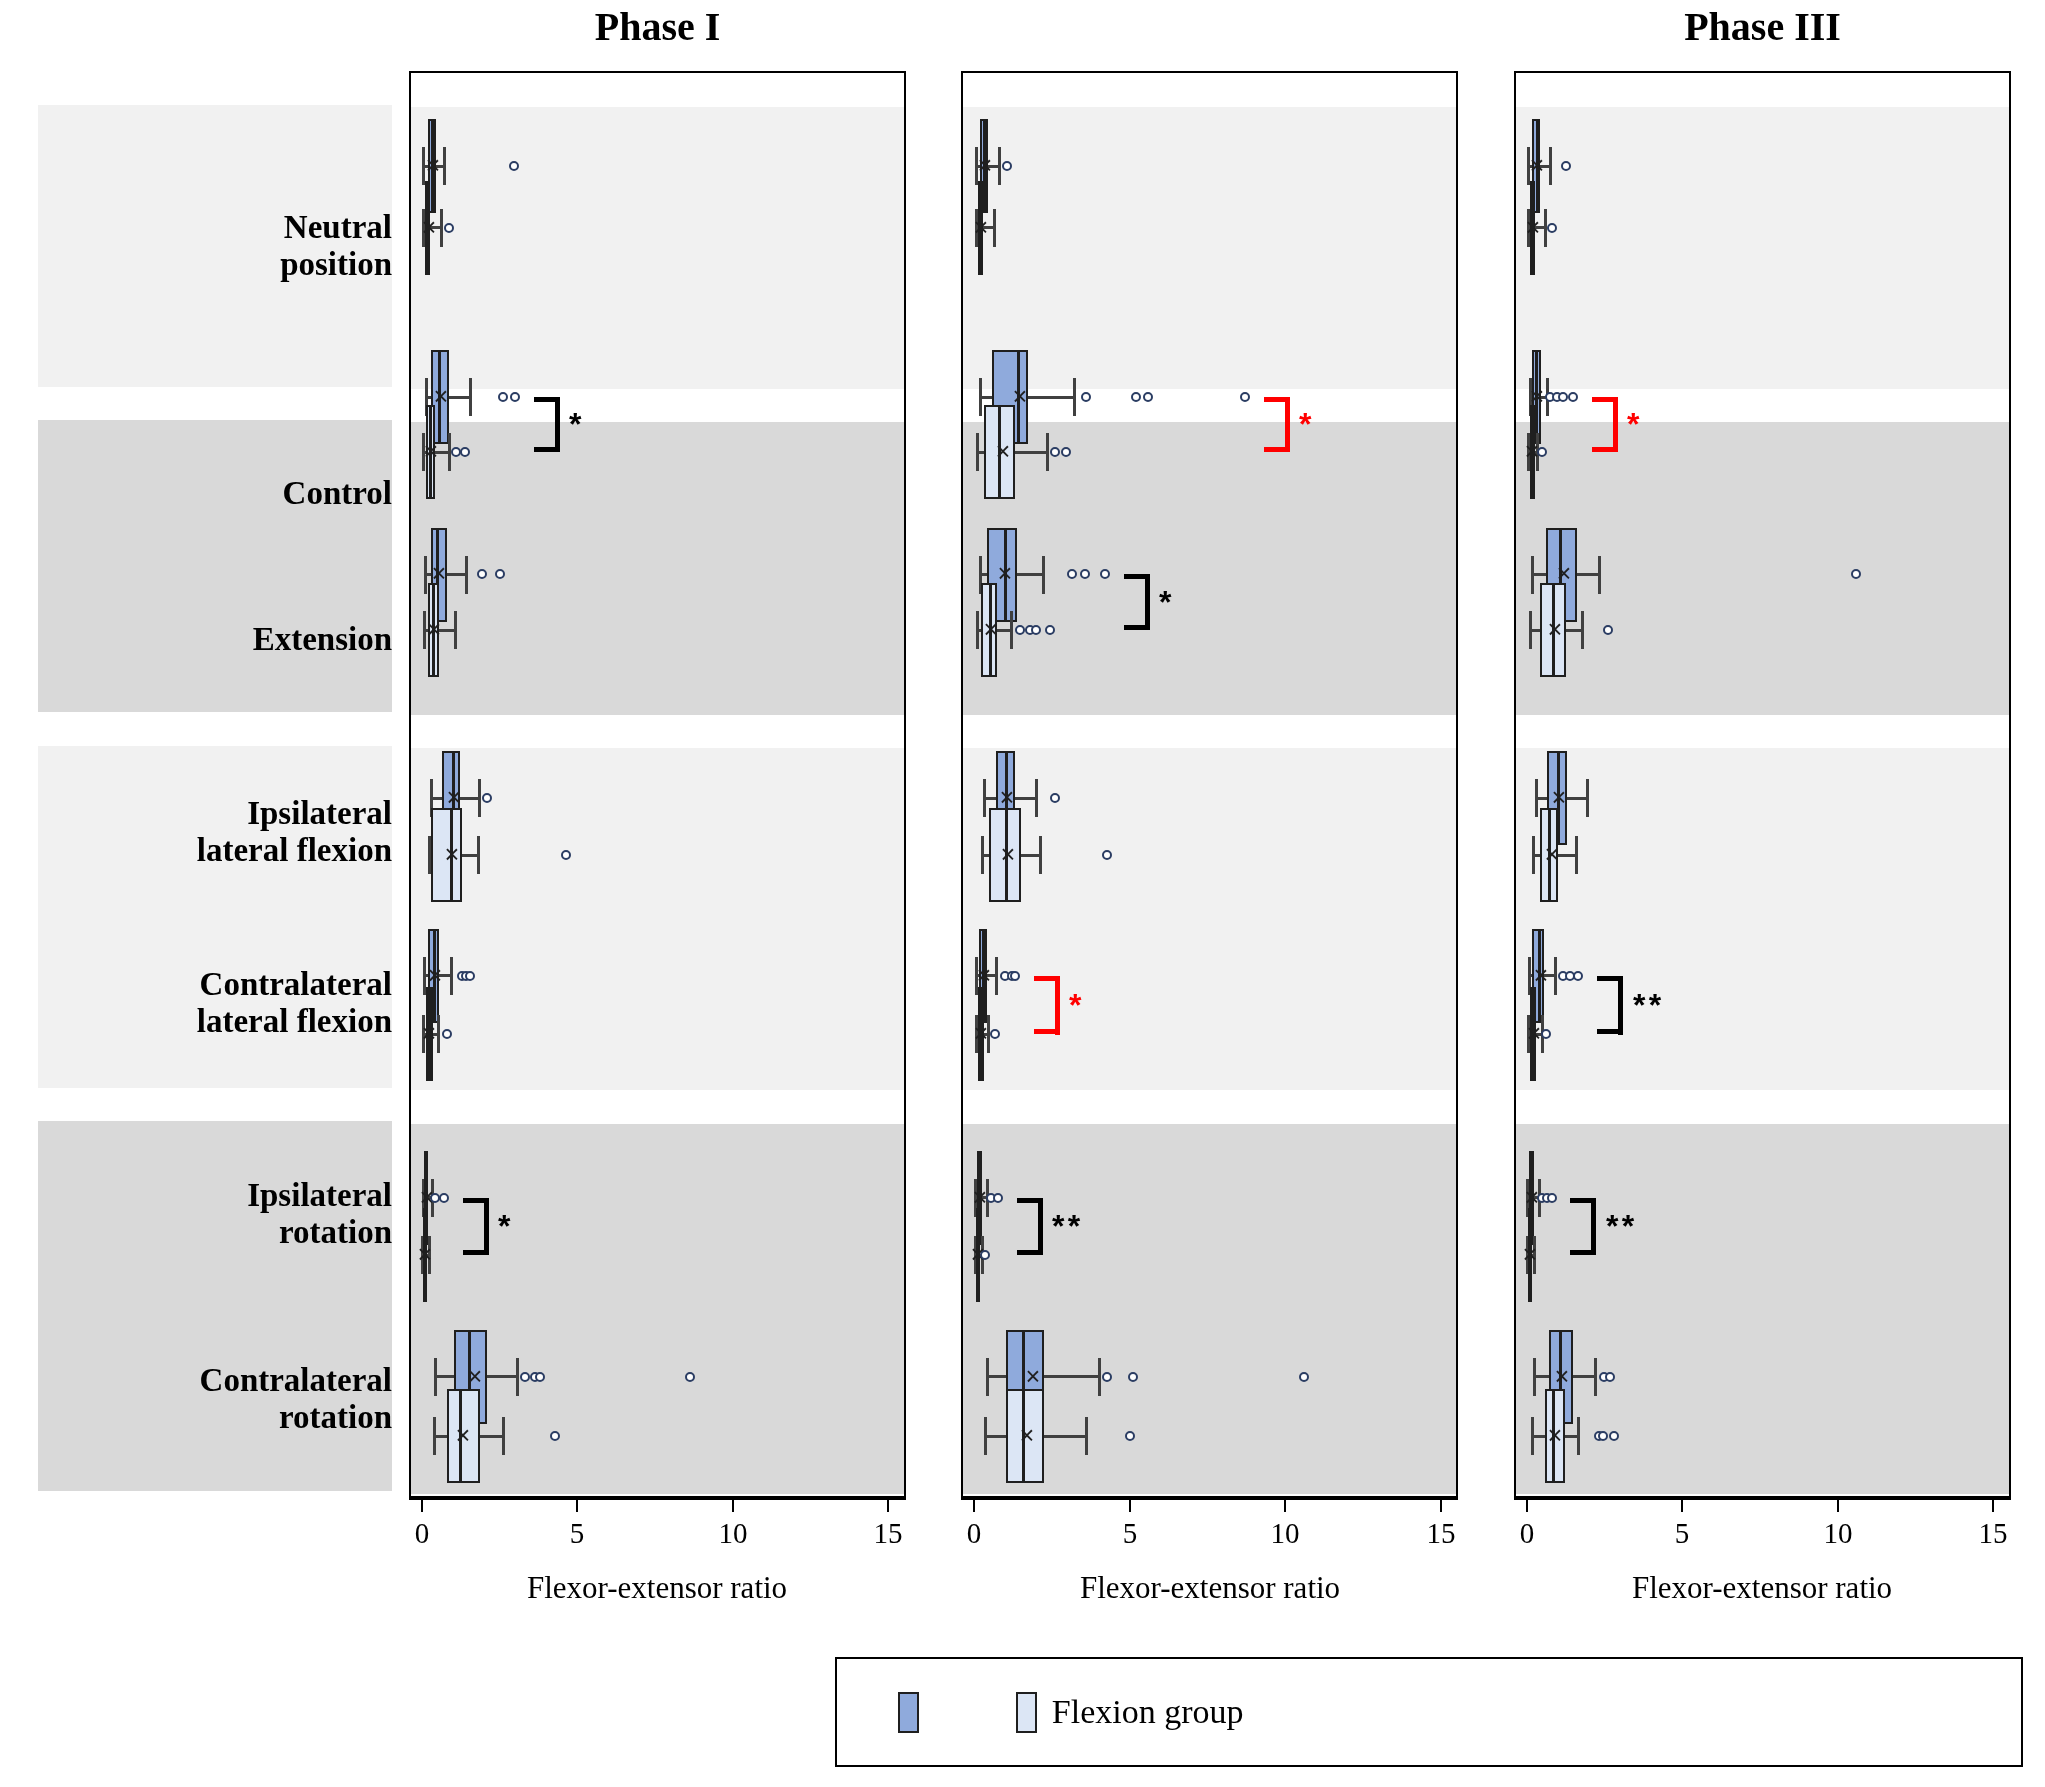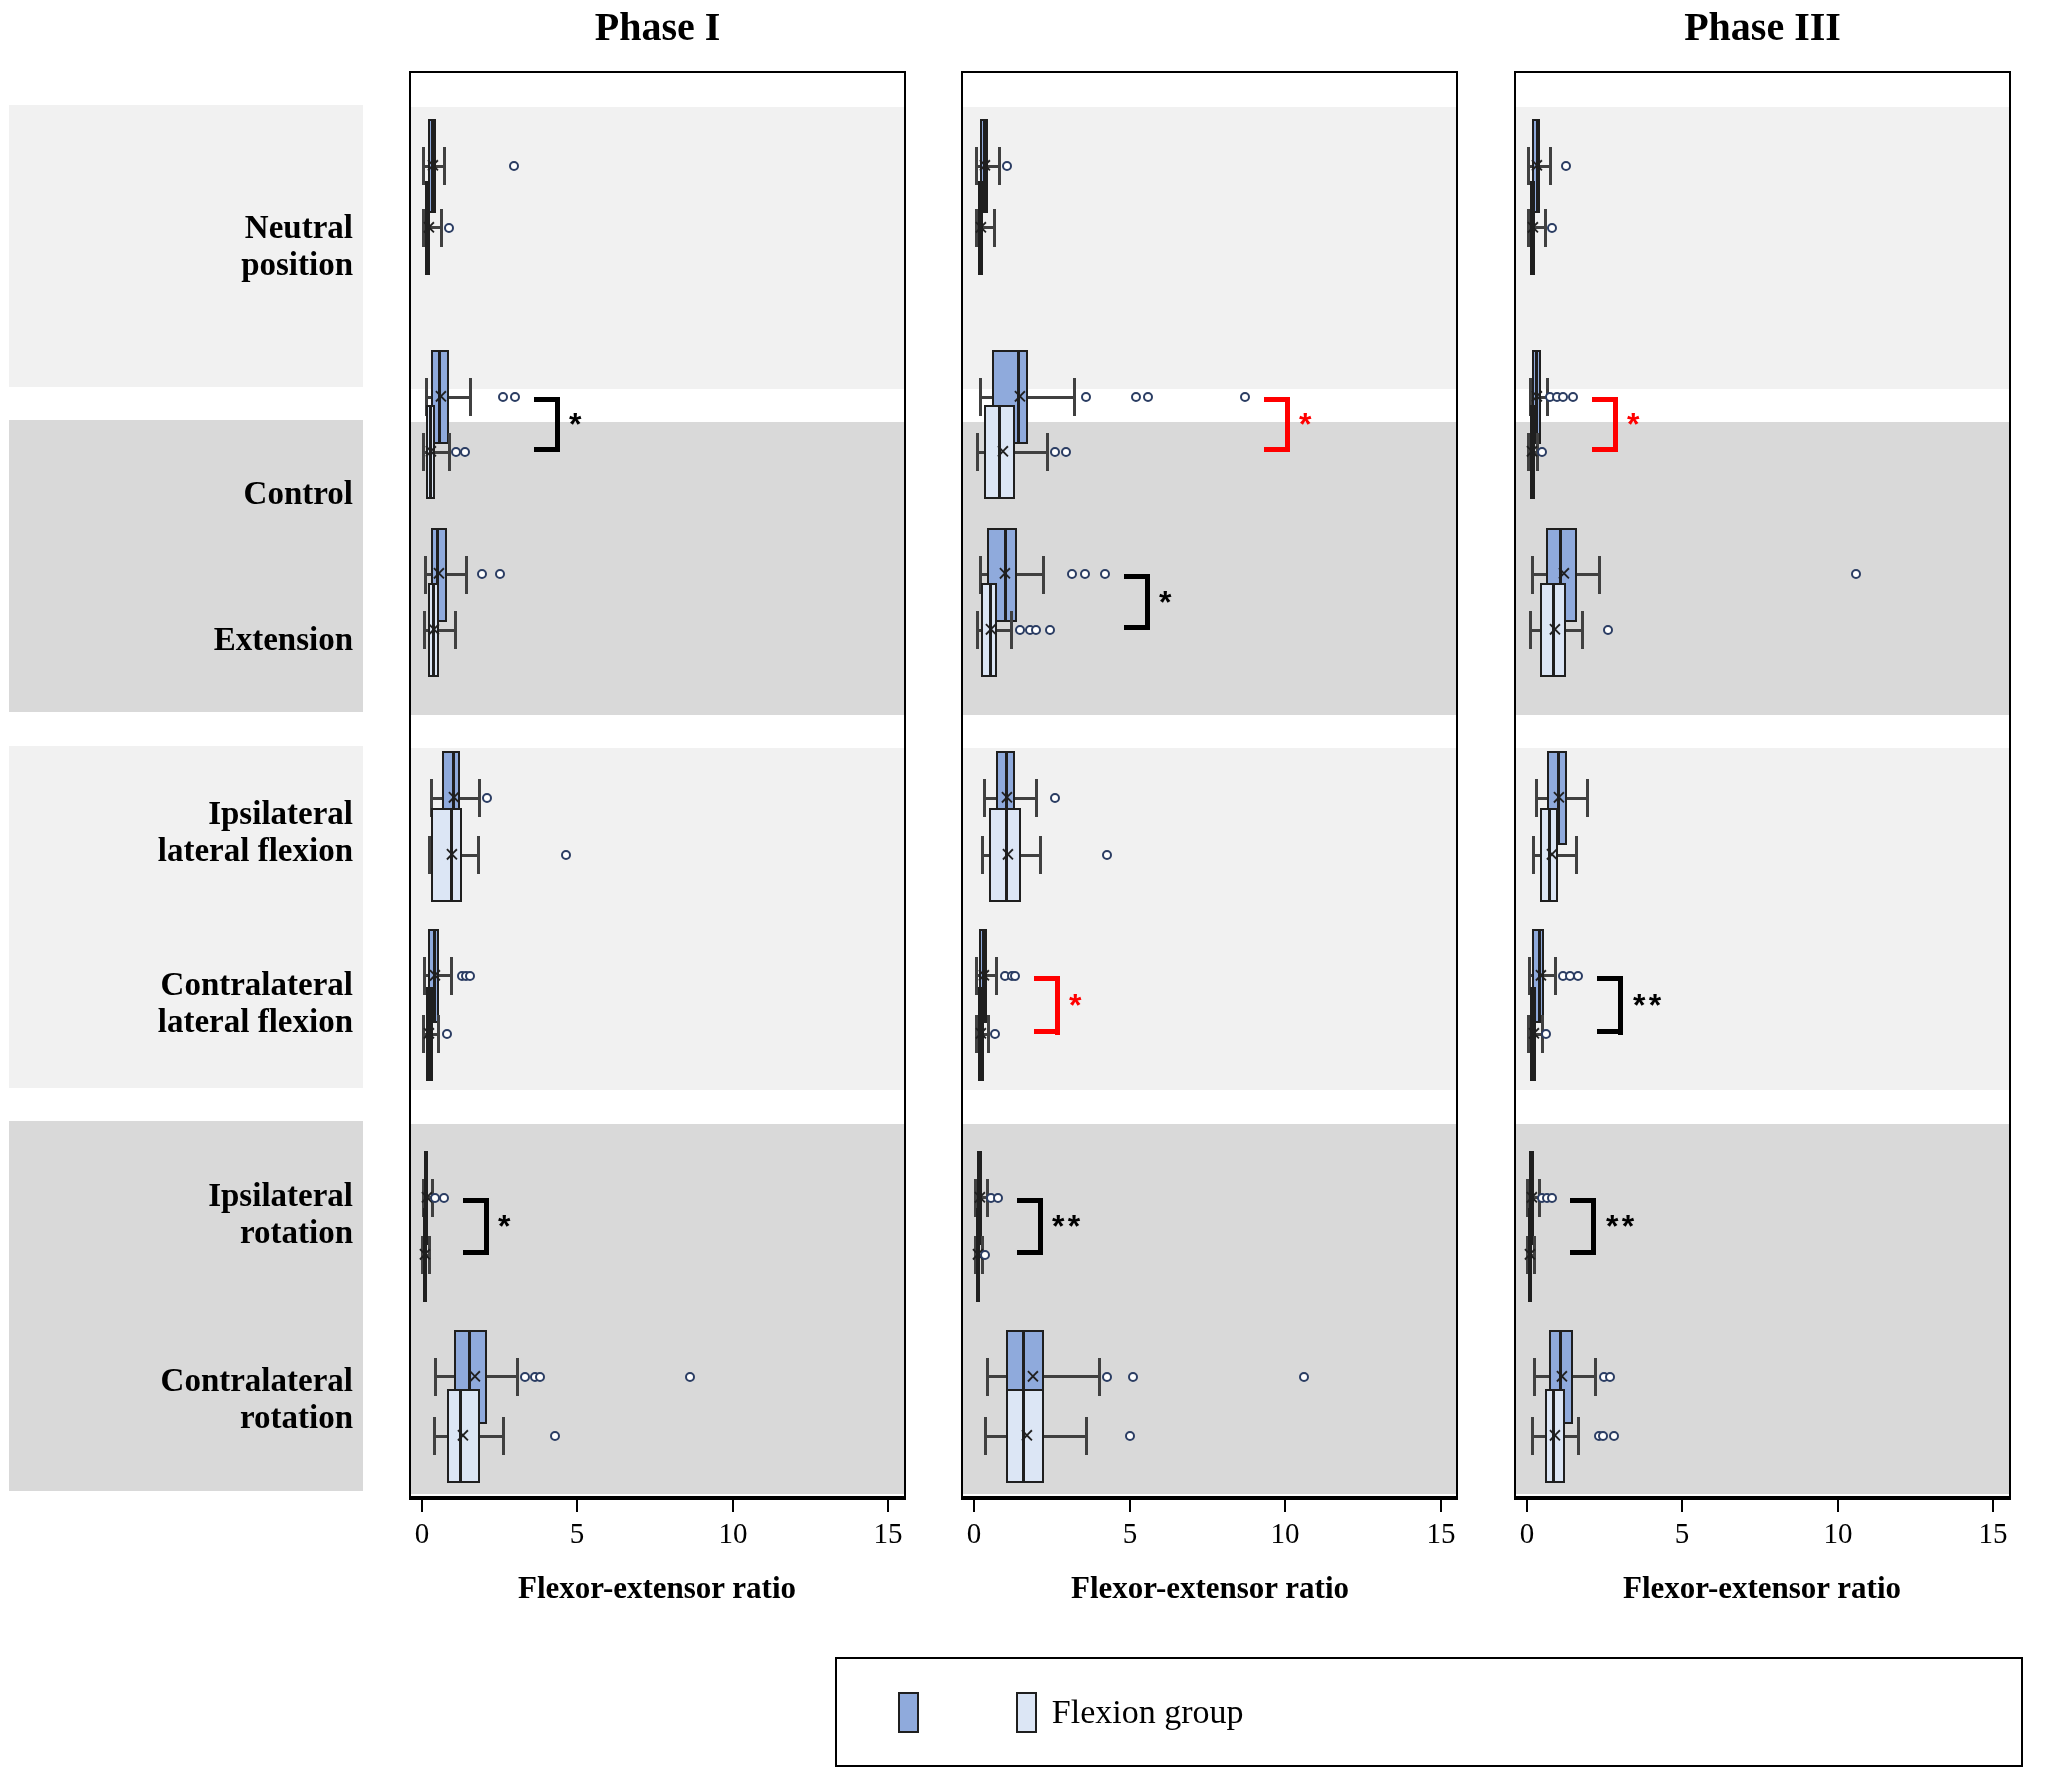--- a/index.html
+++ b/index.html
@@ -20,26 +20,25 @@
     font-size:40px;
     font-weight:bold;
     text-align:center;
     color:#000;
     letter-spacing:0px;
   }
 
   
   .rowlabel{
     position:absolute;
-    left:9px;
+    left:38px;
     width:354px;
     display:flex;
     align-items:center;
     justify-content:flex-end;
-    padding-right:10px;
     box-sizing:border-box;
     font-size:33px;
     font-weight:bold;
     line-height:1.12;
     text-align:right;
     color:#000;
     white-space:pre-line;
   }
   .rowlabel.shade-light{ background:#f1f1f1; }
   .rowlabel.shade-dark { background:#d9d9d9; }
@@ -77,21 +76,20 @@
     text-align:center;
     transform:translateX(-50%);
   }
   .axis-title{
     position:absolute;
     font-size:31px;
     color:#000;
     text-align:center;
     white-space:nowrap;
     transform:translateX(-50%);
-    font-weight:bold;
   }
   .bp-box{
     position:absolute;
     box-sizing:border-box;
     border:2.8px solid #1f1f1f;
   }
   .bp-median{
     position:absolute;
     width:2.8px;
     background:#1f1f1f;

